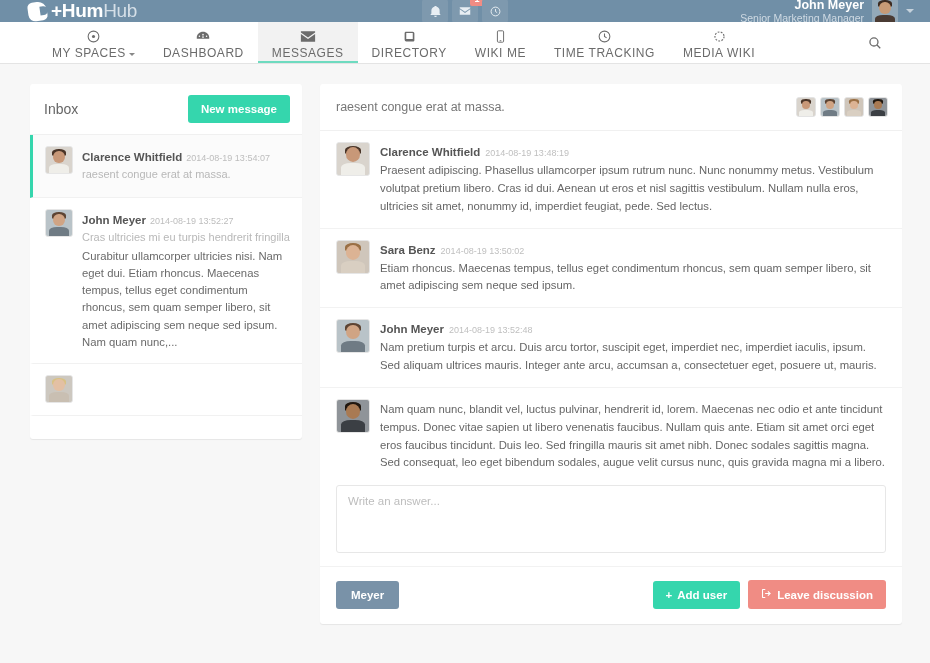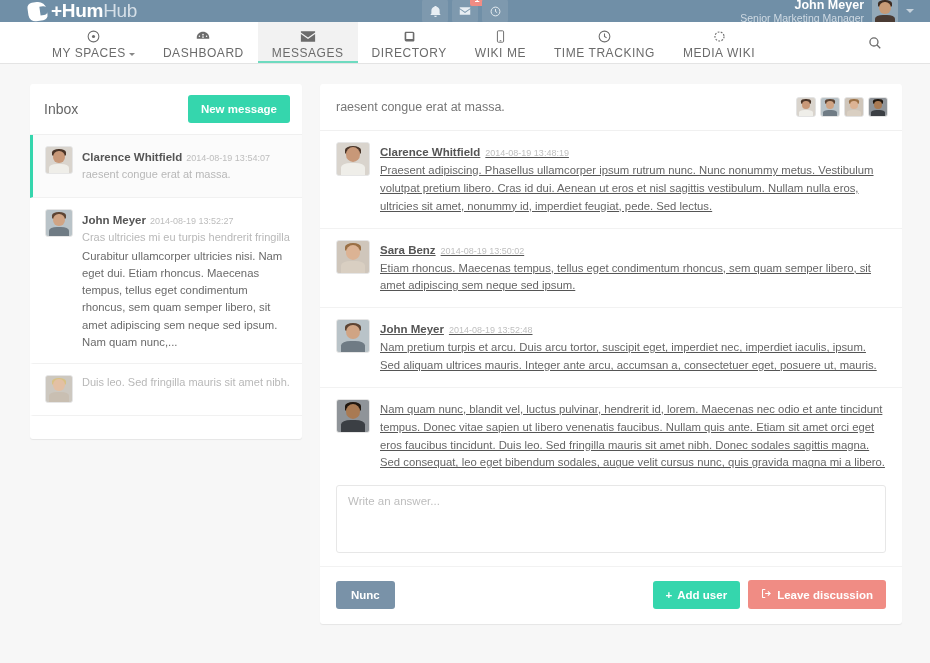--- a/index.html
+++ b/index.html
@@ -258,21 +258,21 @@
   .thread-title { font-size: 12.5px; color: #777; }
   .participants { display: flex; gap: 4px; }
   .participants .p-av {
     width: 20px; height: 20px;
     border-radius: 3px;
     overflow: hidden;
     border: 1px solid #e3e3e3;
     background: #ddd;
     cursor: pointer;
   }
-  .thread-scroll { overflow: hidden; flex: 1; text-decoration: underline; }
+  .thread-scroll { overflow: hidden; flex: 1; }
   .msg {
     display: flex;
     gap: 10px;
     padding: 11px 16px 12px 16px;
     border-bottom: 1px solid #f2f2f2;
   }
   .msg-av {
     width: 34px; height: 34px;
     flex: 0 0 34px;
     border-radius: 3px;
@@ -506,21 +506,20 @@
         <div class="conv">
           <div class="conv-av">
             <div class="face">
               <div class="bg" style="background:#cdc8c0"></div>
               <div class="hr" style="background:#d9c184"></div>
               <div class="hd" style="background:#e3c0a4"></div>
               <div class="bd" style="background:#c9bfb2"></div>
             </div>
           </div>
           <div class="conv-body">
-            <div class="conv-sub">Duis leo. Sed fringilla mauris sit amet nibh.</div>
           </div>
         </div>
         <div class="conv"></div>
       </div>
   </div>
 
   <div class="thread">
     <div class="thread-head">
       <div class="thread-title">raesent congue erat at massa.</div>
       <div class="participants" id="participant-list">
@@ -617,21 +616,21 @@
             </div>
           </div>
         </div>
     </div>
 
     <div class="answer-wrap">
       <textarea class="answer-box" placeholder="Write an answer..." style=""></textarea>
     </div>
 
     <div class="thread-foot">
-      <button class="btn btn-send">Nunc</button>
+      <button class="btn btn-send">Meyer</button>
       <button class="btn btn-add">
         <span>+</span>
         <span>Add user</span>
       </button>
       <button class="btn btn-leave">
         <span>
           <svg width="11" height="11" viewBox="0 0 16 16" fill="currentColor">
               <path d="M6.2 1.4H2.6a1.2 1.2 0 0 0-1.2 1.2v10.8a1.2 1.2 0 0 0 1.2 1.2h3.6v-1.6H3V3h3.2V1.4zM10.6 4.3 9.5 5.4l1.8 1.8H6v1.6h5.3l-1.8 1.8 1.1 1.1L14.4 8l-3.8-3.7z"></path>
             </svg>
         </span>

